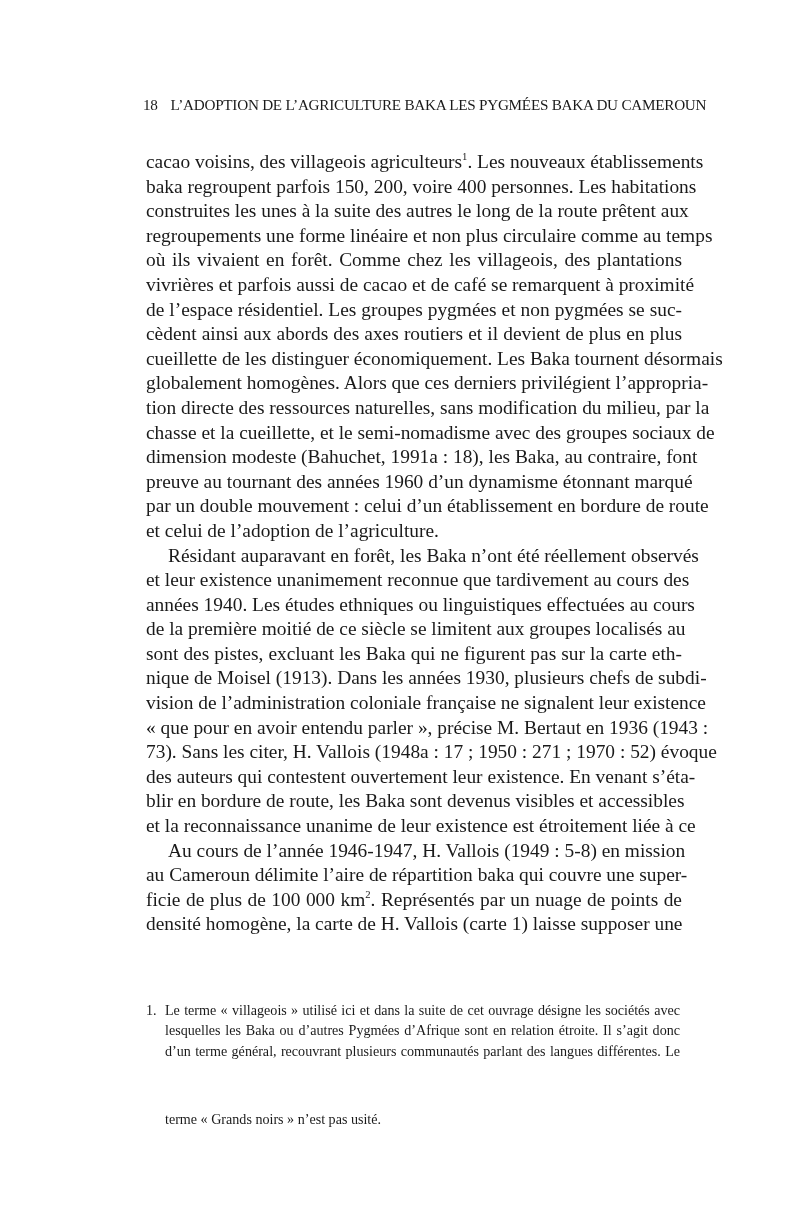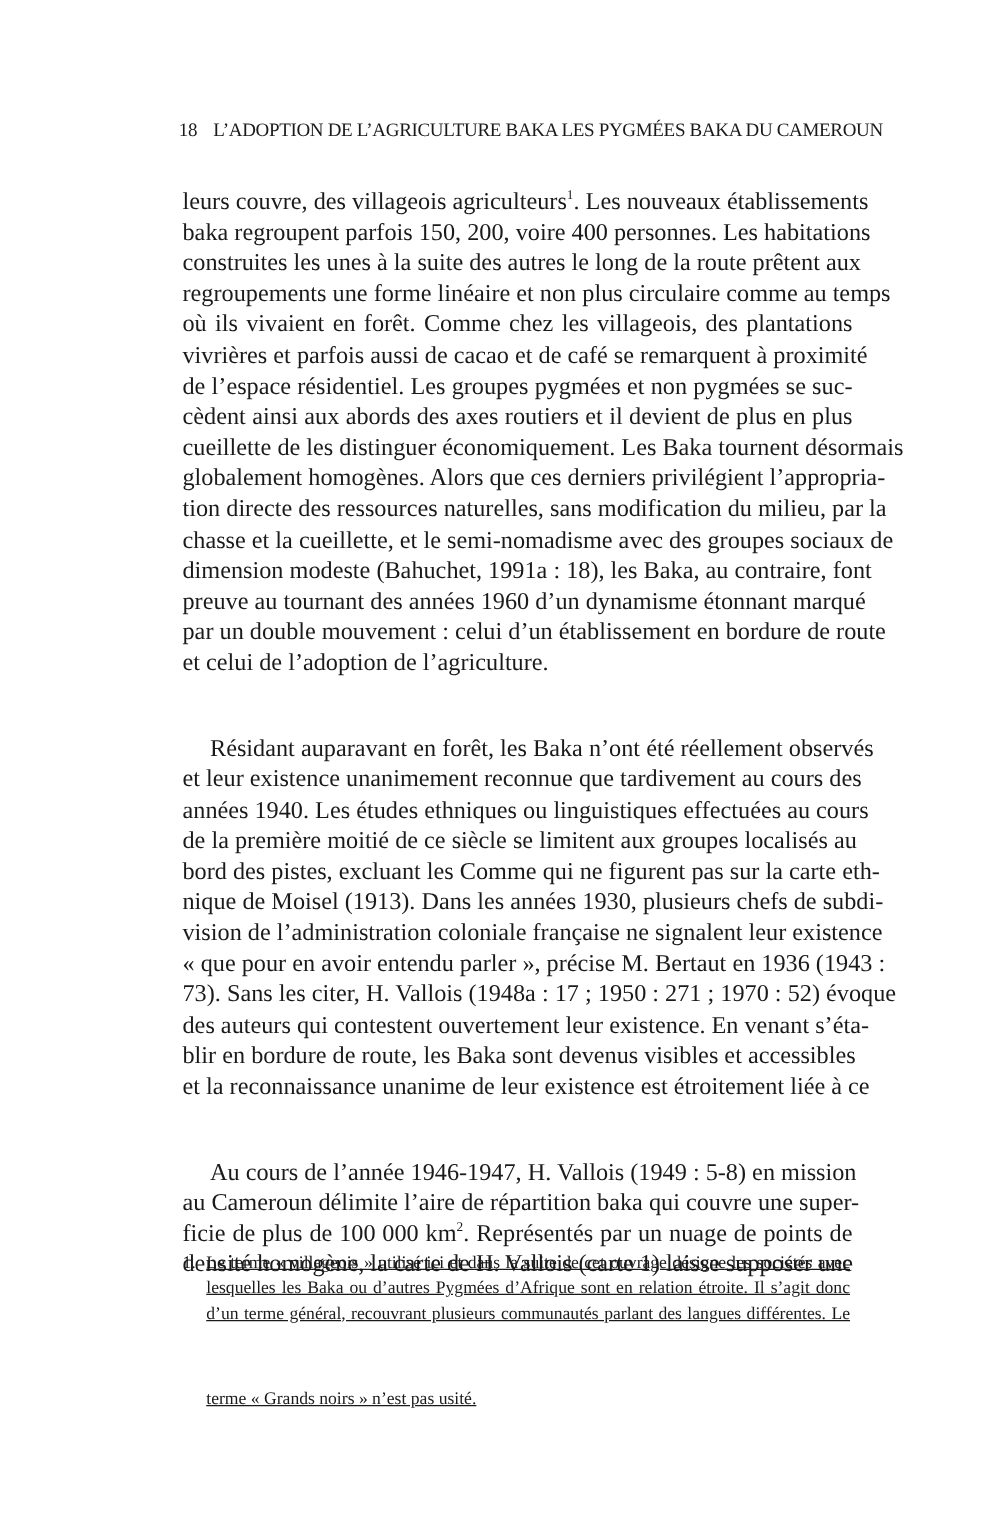--- a/index.html
+++ b/index.html
@@ -14,61 +14,61 @@
     .running-head .pno { display: inline-block; width: 24px; }
     .body-text {
       position: absolute; left: 146px; top: 150px; width: 536px;
       font-size: 19.4px; line-height: 24.6px;
     }
     .line {
       display: block; text-align: justify; text-align-last: justify;
       white-space: nowrap; height: 24.6px;
     }
     .line.last { text-align-last: left; }
-    .line.indent { text-indent: 22px; margin-top: 44px; }
+    .line.indent { text-indent: 22px; }
     sup { font-size: 0.55em; line-height: 0; vertical-align: 0.75em; }
     .footnote {
       position: absolute; left: 146px; top: 1000px; width: 534px;
       font-size: 14.1px; line-height: 20.3px;
     }
     .fn-num { position: absolute; left: 0; top: 0; }
-    .fn-body { margin-left: 19px; text-decoration: underline; }
+    .fn-body { margin-left: 19px; }
     .fn-line { display: block; text-align: justify; text-align-last: justify; white-space: nowrap; }
     .fn-line.last { text-align-last: left; margin-top: 48px; }
   </style>
 </head>
 <body>
 
 <div class="running-head">
   <span class="pno">18</span>
   <span>L’ADOPTION DE L’AGRICULTURE BAKA LES PYGMÉES BAKA DU CAMEROUN</span>
 </div>
 
 <div class="body-text" id="body-text">
-    <span class="line"><span>leurs couvre, des villageois agriculteurs</span><sup>1</sup><span>. Les nouveaux établissements</span></span>
+    <span class="line"><span>cacao voisins, des villageois agriculteurs</span><sup>1</sup><span>. Les nouveaux établissements</span></span>
     <span class="line"><span>baka regroupent parfois 150, 200, voire 400 personnes. Les habitations</span></span>
     <span class="line"><span>construites les unes à la suite des autres le long de la route prêtent aux</span></span>
     <span class="line"><span>regroupements une forme linéaire et non plus circulaire comme au temps</span></span>
     <span class="line"><span>où ils vivaient en forêt. Comme chez les villageois, des plantations</span></span>
     <span class="line"><span>vivrières et parfois aussi de cacao et de café se remarquent à proximité</span></span>
     <span class="line"><span>de l’espace résidentiel. Les groupes pygmées et non pygmées se suc-</span></span>
     <span class="line"><span>cèdent ainsi aux abords des axes routiers et il devient de plus en plus</span></span>
     <span class="line"><span>cueillette de les distinguer économiquement. Les Baka tournent désormais</span></span>
     <span class="line"><span>globalement homogènes. Alors que ces derniers privilégient l’appropria-</span></span>
     <span class="line"><span>tion directe des ressources naturelles, sans modification du milieu, par la</span></span>
     <span class="line"><span>chasse et la cueillette, et le semi-nomadisme avec des groupes sociaux de</span></span>
     <span class="line"><span>dimension modeste (Bahuchet, 1991a : 18), les Baka, au contraire, font</span></span>
     <span class="line"><span>preuve au tournant des années 1960 d’un dynamisme étonnant marqué</span></span>
     <span class="line"><span>par un double mouvement : celui d’un établissement en bordure de route</span></span>
     <span class="line last"><span>et celui de l’adoption de l’agriculture.</span></span>
     <span class="line indent"><span>Résidant auparavant en forêt, les Baka n’ont été réellement observés</span></span>
     <span class="line"><span>et leur existence unanimement reconnue que tardivement au cours des</span></span>
     <span class="line"><span>années 1940. Les études ethniques ou linguistiques effectuées au cours</span></span>
     <span class="line"><span>de la première moitié de ce siècle se limitent aux groupes localisés au</span></span>
-    <span class="line"><span>bord des pistes, excluant les Comme qui ne figurent pas sur la carte eth-</span></span>
+    <span class="line"><span>sont des pistes, excluant les Baka qui ne figurent pas sur la carte eth-</span></span>
     <span class="line"><span>nique de Moisel (1913). Dans les années 1930, plusieurs chefs de subdi-</span></span>
     <span class="line"><span>vision de l’administration coloniale française ne signalent leur existence</span></span>
     <span class="line"><span>« que pour en avoir entendu parler », précise M. Bertaut en 1936 (1943 :</span></span>
     <span class="line"><span>73). Sans les citer, H. Vallois (1948a : 17 ; 1950 : 271 ; 1970 : 52) évoque</span></span>
     <span class="line"><span>des auteurs qui contestent ouvertement leur existence. En venant s’éta-</span></span>
     <span class="line"><span>blir en bordure de route, les Baka sont devenus visibles et accessibles</span></span>
     <span class="line"><span>et la reconnaissance unanime de leur existence est étroitement liée à ce</span></span>
     <span class="line indent"><span>Au cours de l’année 1946-1947, H. Vallois (1949 : 5-8) en mission</span></span>
     <span class="line"><span>au Cameroun délimite l’aire de répartition baka qui couvre une super-</span></span>
     <span class="line"><span>ficie de plus de 100 000 km</span><sup>2</sup><span>. Représentés par un nuage de points de</span></span>

